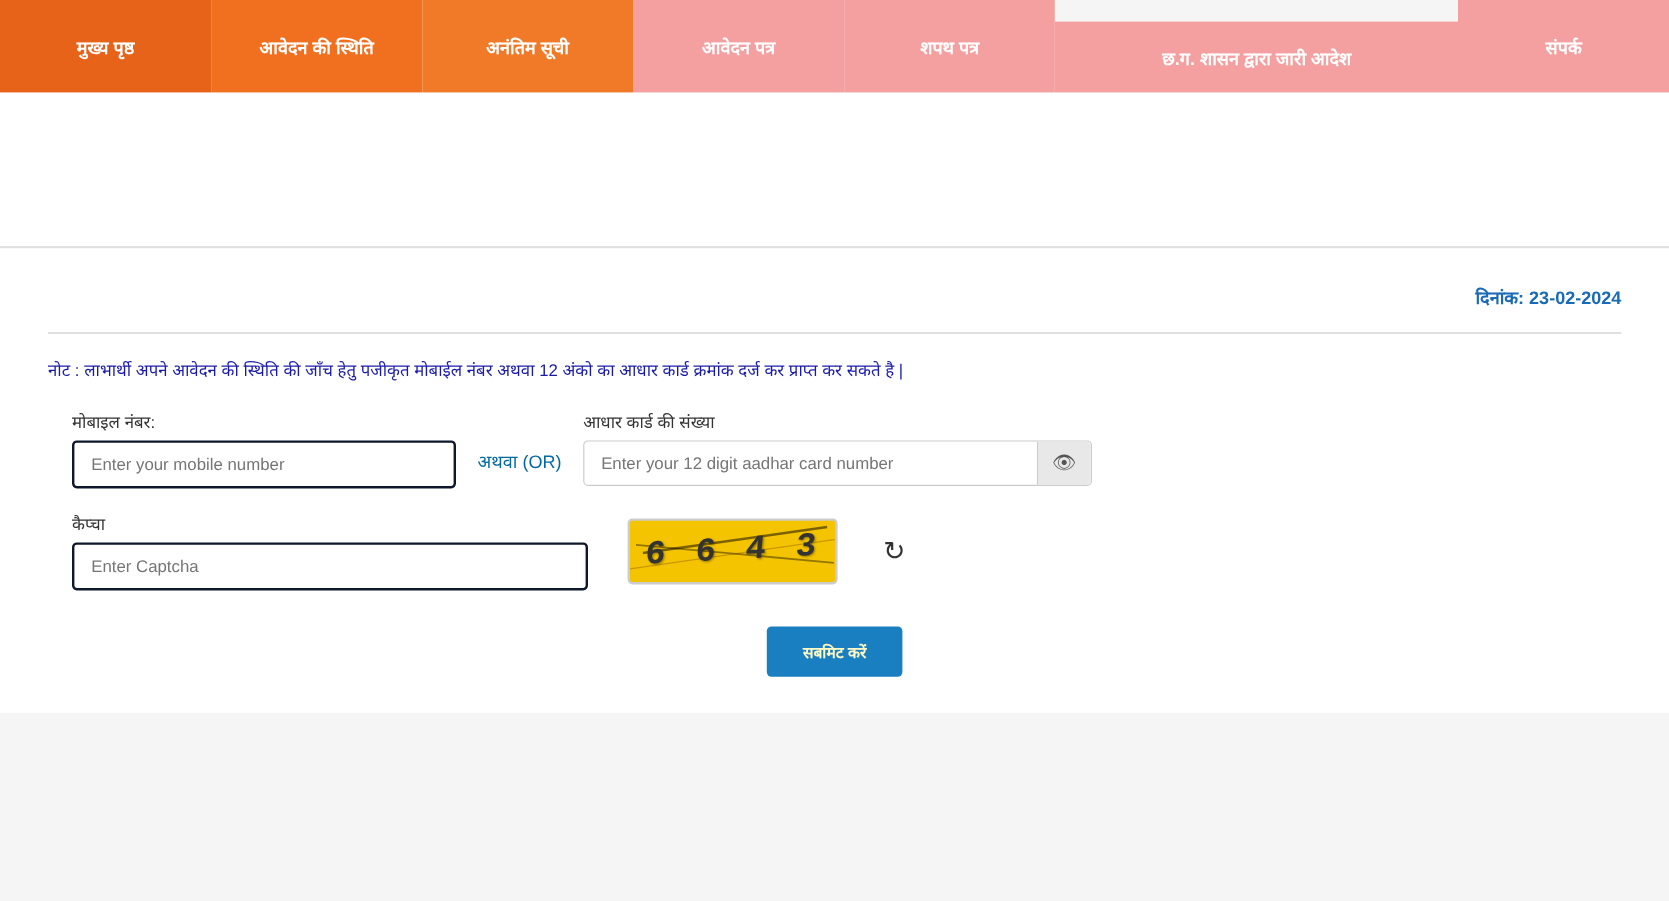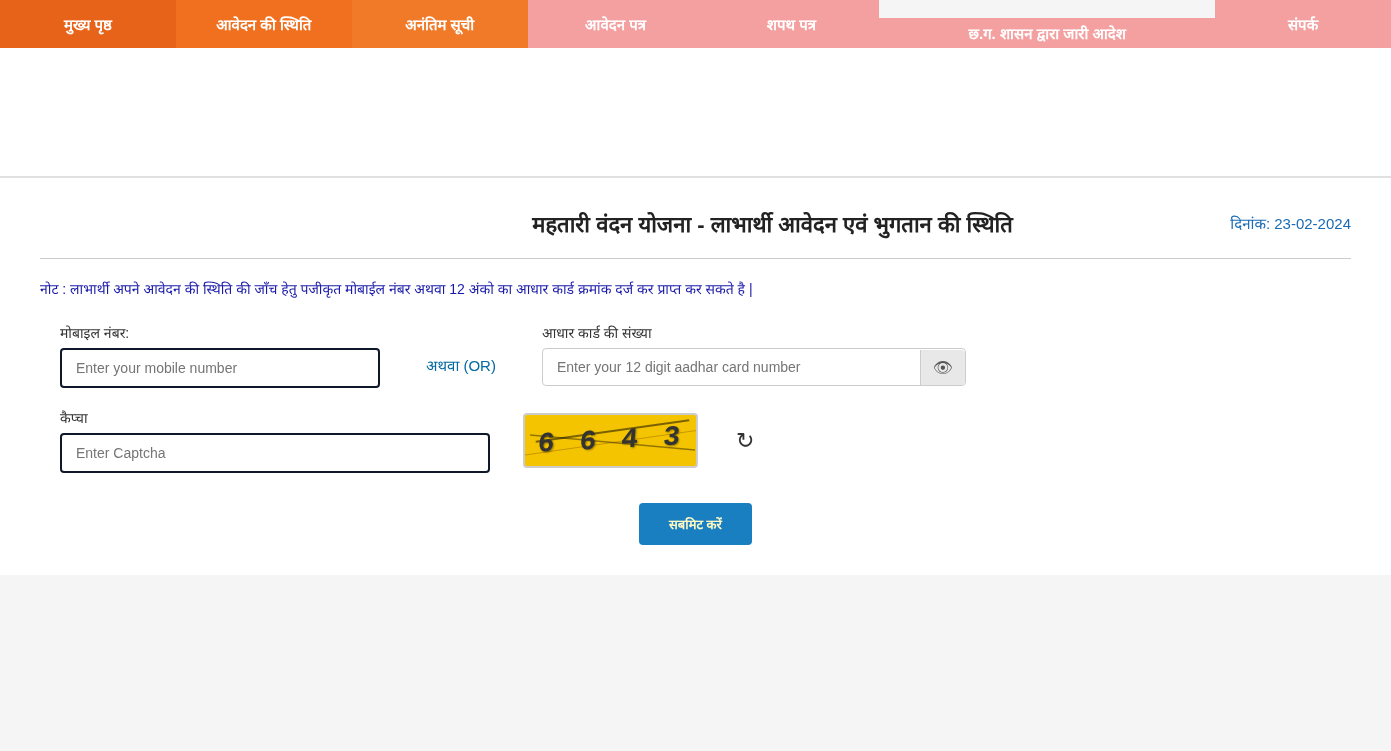--- a/index.html
+++ b/index.html
@@ -2,21 +2,21 @@
 <html><head>
   <meta charset="utf-8">
   <style>
     * { margin: 0; padding: 0; box-sizing: border-box; }
     body { font-family: Arial, sans-serif; background: #f5f5f5; min-height: 751px; }
 
     
     nav {
       display: flex;
       width: 100%;
-      height: 48px;
+      height: 77px;
     }
     nav .nav-item {
       flex: 1;
       display: flex;
       align-items: center;
       justify-content: center;
       color: white;
       font-size: 15px;
       font-weight: bold;
       cursor: pointer;
@@ -57,21 +57,21 @@
       font-size: 22px;
       font-weight: bold;
       color: #222;
       text-align: center;
       flex: 1;
     }
 
     .date-label {
       font-size: 15px;
       color: #1a6bb5;
-      font-weight: normal;
+      font-weight: bold;
       white-space: nowrap;
     }
 
     .divider {
       border: none;
       border-top: 1px solid #ccc;
       margin: 10px 0 20px 0;
     }
 
     .note-text {
@@ -80,21 +80,21 @@
       margin-bottom: 25px;
     }
 
     .form-section {
       padding: 0 20px;
     }
 
     .form-row {
       display: flex;
       align-items: flex-start;
-      gap: 36px;
+      gap: 8px;
       margin-bottom: 20px;
     }
 
     .form-group {
       display: flex;
       flex-direction: column;
       gap: 6px;
     }
 
     .form-label {
@@ -244,21 +244,20 @@
   <div class="nav-item">शपथ पत्र</div>
   <div class="nav-item">छ.ग. शासन द्वारा जारी आदेश</div>
   <div class="nav-item">संपर्क</div>
 </nav>
 
 <div class="banner"></div>
 
 <div class="main-content">
   <div class="page-header">
     <div style="flex:0.3;"></div>
-    <h2 class="page-title">महतारी वंदन योजना - लाभार्थी आवेदन एवं भुगतान की स्थिति</h2>
     <span class="date-label">दिनांक: 23-02-2024</span>
   </div>
 
   <hr class="divider">
 
   <p class="note-text">नोट : लाभार्थी अपने आवेदन की स्थिति की जाँच हेतु पजीकृत मोबाईल नंबर अथवा 12 अंको का आधार कार्ड क्रमांक दर्ज कर प्राप्त कर सकते है |</p>
 
   <div class="form-section">
 
     <div class="form-row">

